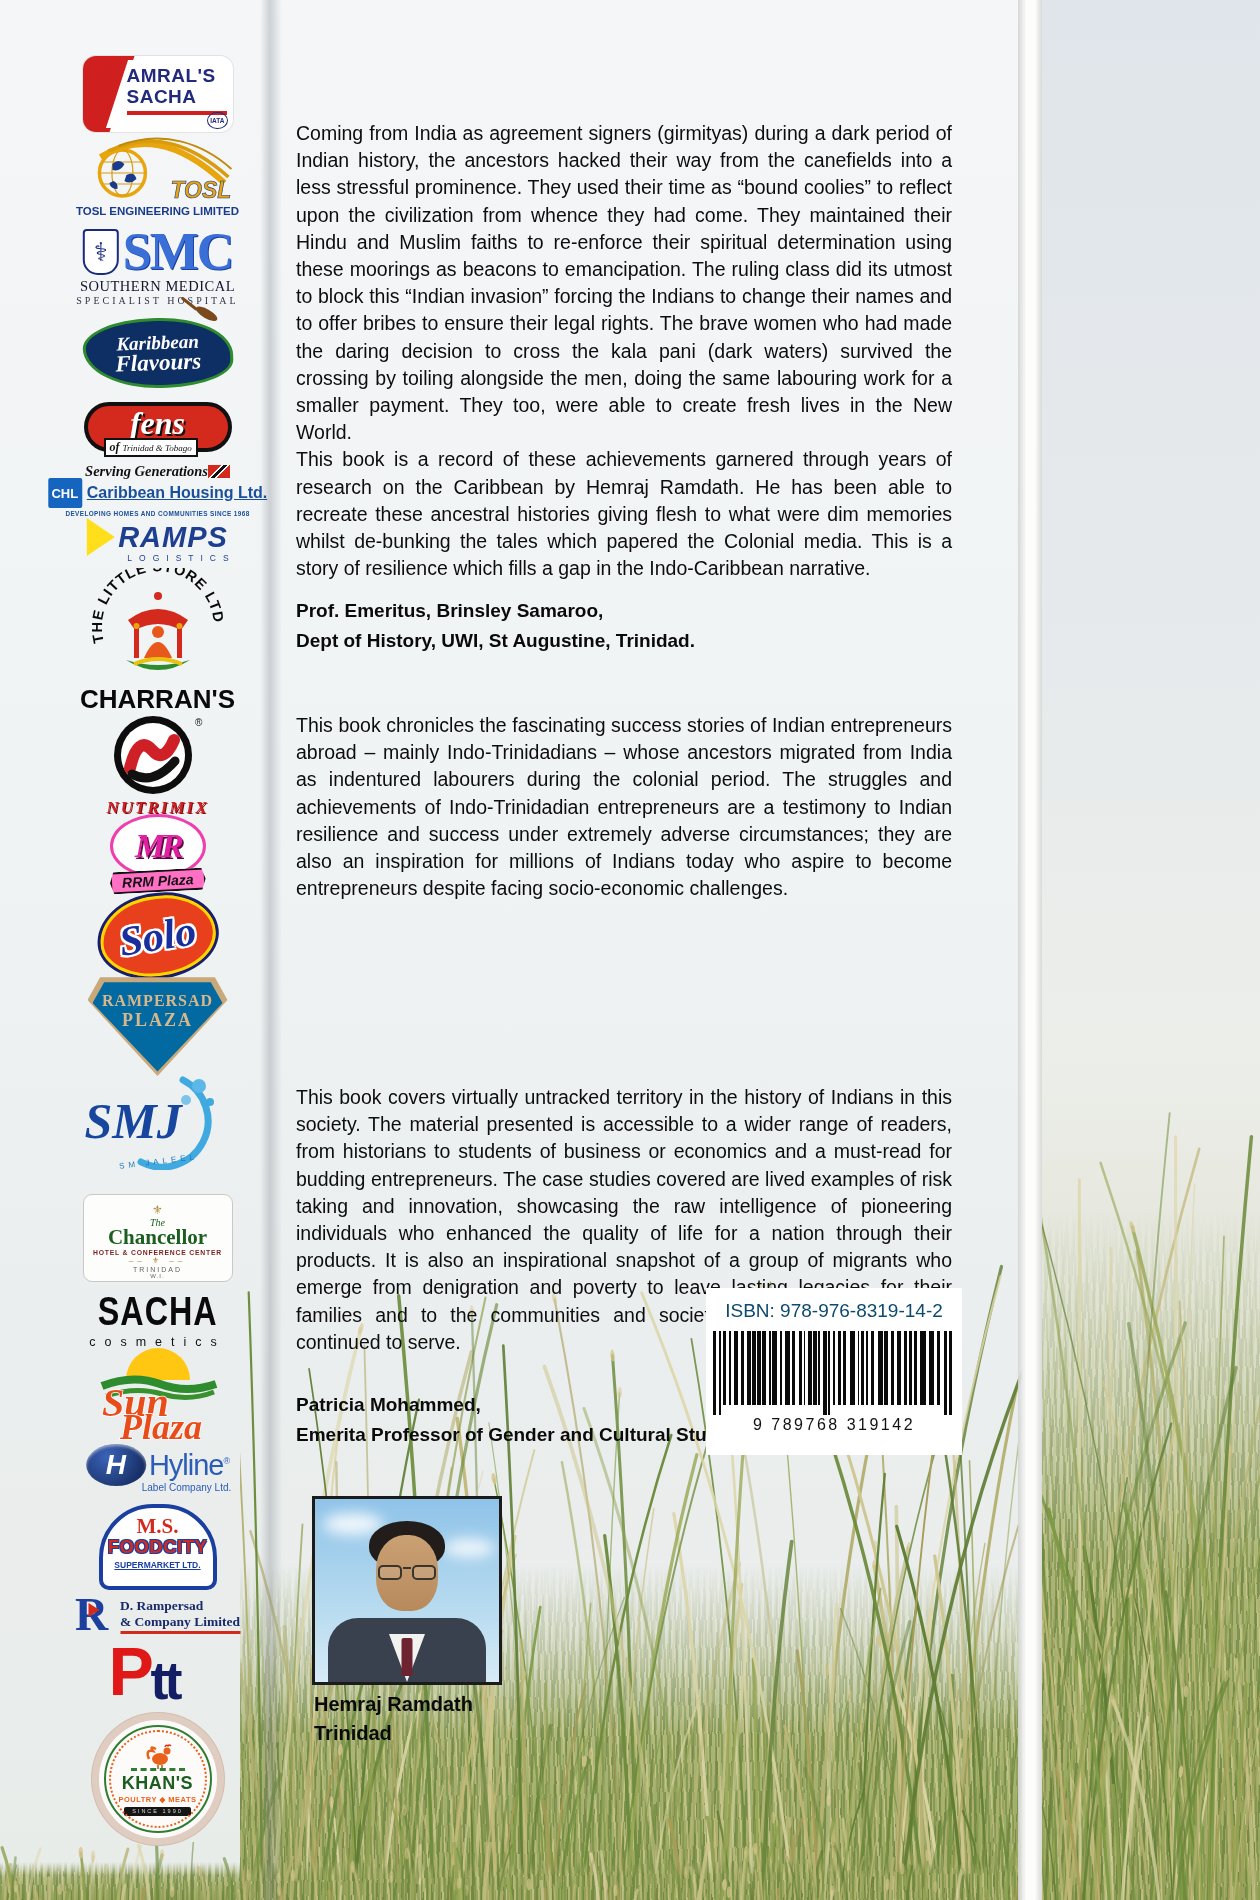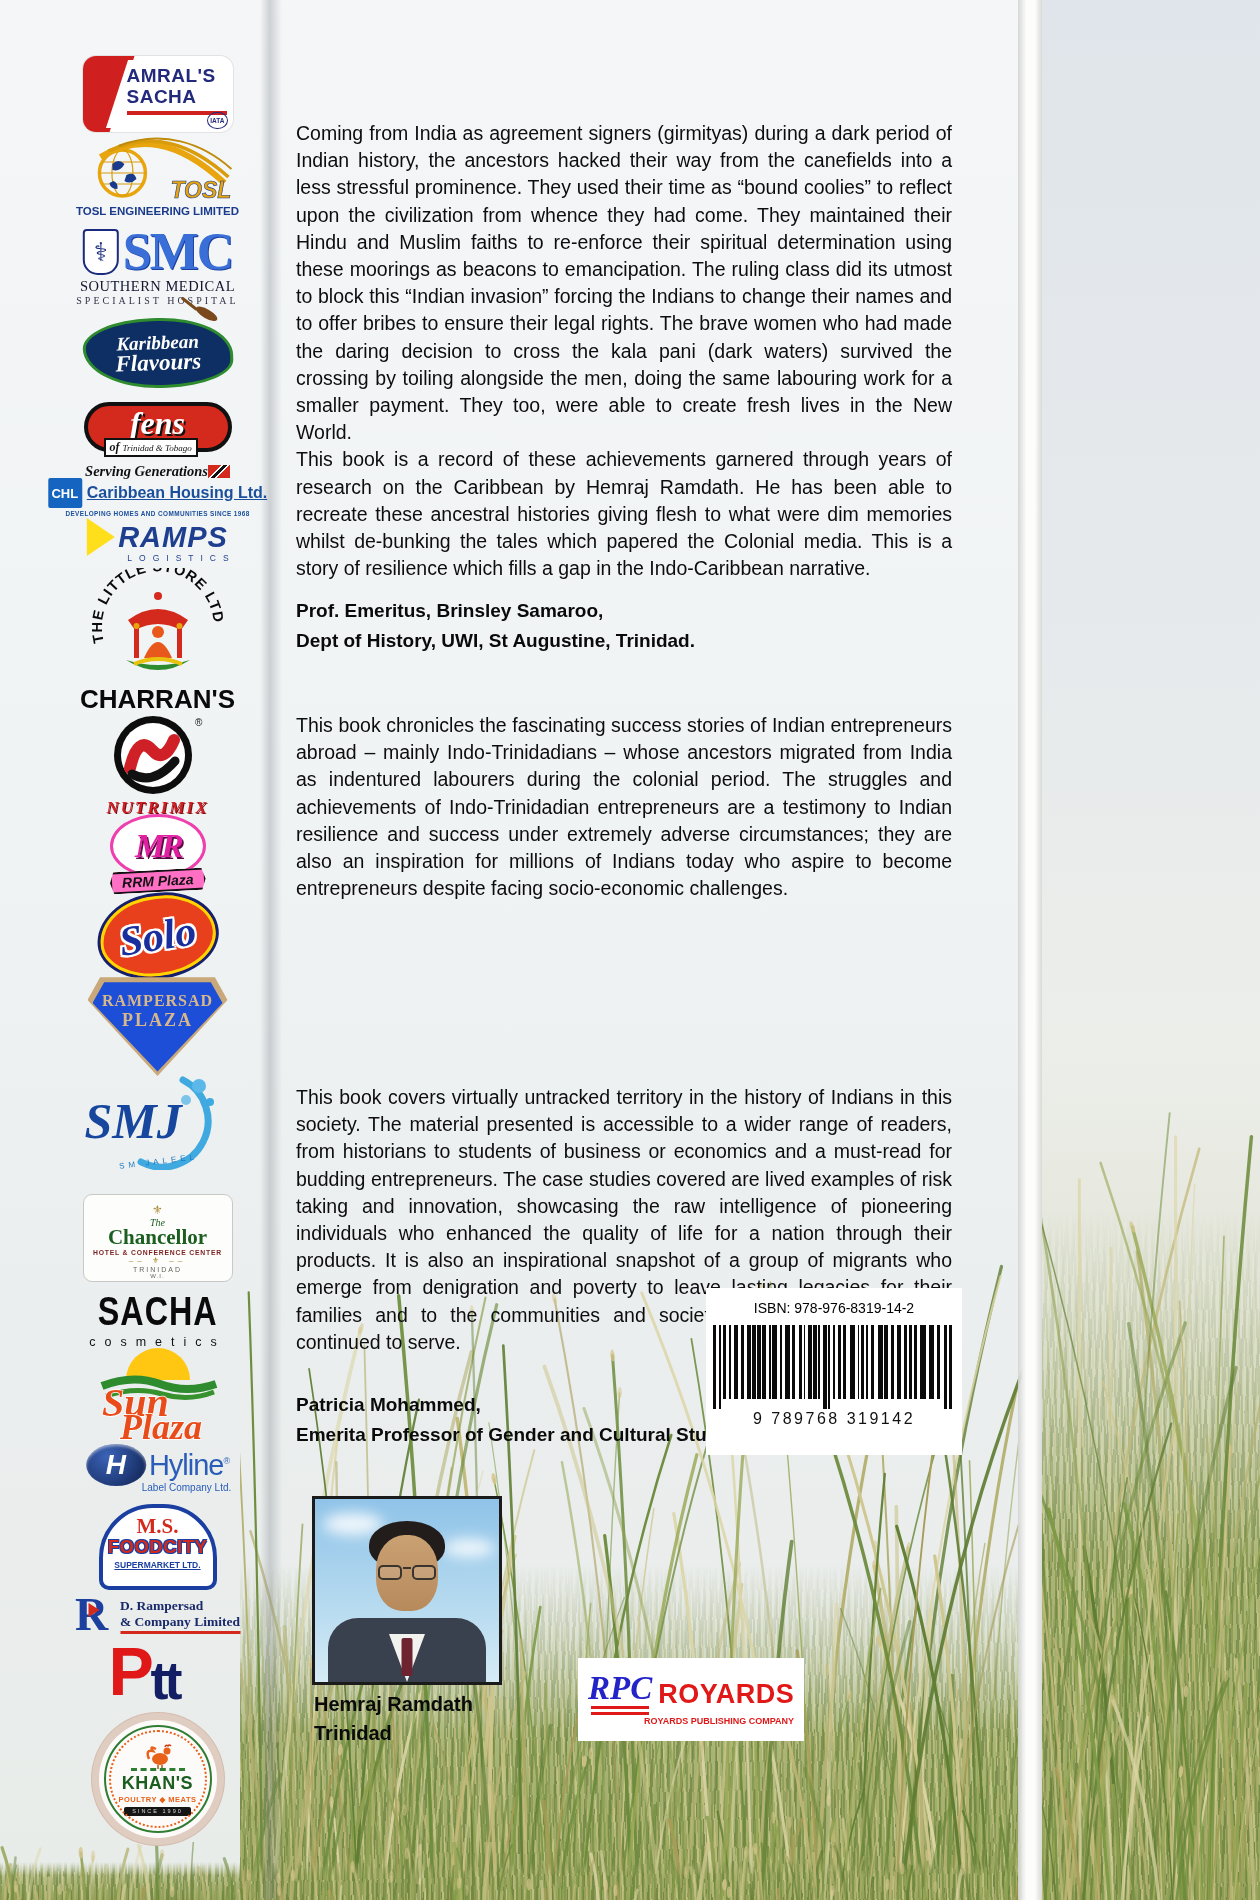--- a/index.html
+++ b/index.html
@@ -79,21 +79,21 @@
   .nutri-word{font-family:"Liberation Serif",serif;font-style:italic;font-weight:800;font-size:17px;color:#cf2027;letter-spacing:2px;text-shadow:1px 1px 0 #7a0c0c;margin-top:2px}
   .rrm-oval{width:96px;height:64px;border:3px solid #ef3fae;border-radius:50%;display:flex;align-items:center;justify-content:center;background:#fff}
   .rrm-mono{font-family:"Liberation Serif",serif;font-weight:800;font-style:italic;font-size:34px;color:#e020a0;text-shadow:1.5px 1.5px 0 #5a0a42;letter-spacing:-4px}
   .rrm-banner{margin-top:-8px;background:#ff6fc4;border:2.5px solid #111;padding:1px 10px;font-weight:800;font-style:italic;font-size:14px;color:#111;transform:rotate(-3deg);
     clip-path:polygon(4% 0,96% 0,100% 50%,96% 100%,4% 100%,0 50%)}
   .solo-blob{width:116px;height:80px;background:#e8401c;border-radius:50% 46% 52% 48%/55% 50% 50% 45%;
     box-shadow:inset 0 0 0 3px #ffd400,0 0 0 3px #14206b;display:flex;align-items:center;justify-content:center;transform:rotate(-6deg)}
   .solo-word{font-family:"Liberation Serif",serif;font-style:italic;font-weight:800;font-size:42px;color:#1a2f9e;transform:rotate(-3deg);
     text-shadow:-2px 0 #fff,2px 0 #fff,0 -2px #fff,0 2px #fff,-2px -2px #fff,2px 2px #fff,2px -2px #fff,-2px 2px #fff}
   .rp-diamond{width:140px;height:104px;background:#c9a97a;clip-path:polygon(9% 5%,91% 5%,100% 27%,50% 100%,0 27%);display:flex;align-items:center;justify-content:center}
-  .rp-inner{width:130px;height:95px;background:#1d4ed8;clip-path:polygon(9% 6%,91% 6%,100% 28%,50% 100%,0 28%);display:flex;flex-direction:column;align-items:center;padding-top:15px}
+  .rp-inner{width:130px;height:95px;background:#0369a1;clip-path:polygon(9% 6%,91% 6%,100% 28%,50% 100%,0 28%);display:flex;flex-direction:column;align-items:center;padding-top:15px}
   .rp-l1{font-family:"Liberation Serif",serif;font-size:16px;font-weight:700;color:#d8b88a;letter-spacing:1px}
   .rp-l2{font-family:"Liberation Serif",serif;font-size:18px;font-weight:700;color:#d8b88a;letter-spacing:2px}
   .smj-wrap{position:relative;width:150px;height:98px}
   .smj-word{position:absolute;left:2px;top:20px;font-family:"Liberation Serif",serif;font-style:italic;font-weight:700;font-size:50px;color:#17469e}
   .smj-cap{position:absolute;left:36px;bottom:4px;font-size:8px;letter-spacing:4px;color:#1a7ac0;transform:rotate(-7deg)}
   .chan-card{width:150px;height:88px;background:#fdfdfb;border:1px solid #c8c8c4;border-radius:9px;display:flex;flex-direction:column;align-items:center;padding-top:5px}
   .chan-fleur::before{content:"⚜";color:#a8872e;font-size:12px;line-height:12px}
   .chan-pre{font-family:"Liberation Serif",serif;font-size:10px;font-style:italic;color:#1b5e20;line-height:9px}
   .chan-word{font-family:"Liberation Serif",serif;font-weight:700;font-size:21px;color:#1b5e20;line-height:21px}
   .chan-c1{font-size:6.8px;font-weight:700;color:#7a1f1f;letter-spacing:.8px;margin-top:1px}
@@ -150,21 +150,21 @@
   .man-tie{position:absolute;bottom:6px;left:50%;transform:translateX(-50%);width:11px;height:38px;background:#6e2430;border-radius:2px}
   .author-caption{position:absolute;left:314px;top:1690px;z-index:5;font-size:20px;font-weight:800;line-height:29px;color:#0a0a0a}
   .pub-box{position:absolute;left:578px;top:1658px;width:226px;height:83px;background:#fff;z-index:5;display:flex;flex-direction:column;justify-content:center;padding:6px 10px}
   .pub-row{display:flex;align-items:center;gap:6px}
   .pub-abbr-wrap{display:flex;flex-direction:column;align-items:center}
   .pub-abbr{font-family:"Liberation Serif",serif;font-style:italic;font-weight:700;font-size:33px;line-height:30px;color:#2323c8}
   .pub-bars{width:58px;height:9px;border-top:3px solid #e01818;border-bottom:3px solid #e01818;margin-top:3px}
   .pub-name{font-size:27px;font-weight:800;color:#e01818;letter-spacing:.5px}
   .pub-cap{font-size:9px;font-weight:700;color:#e01818;align-self:flex-end;margin-top:1px}
   .isbn-box{position:absolute;left:706px;top:1288px;width:256px;height:167px;background:#fff;z-index:5;display:flex;flex-direction:column;align-items:center;padding:12px 14px 6px}
-  .isbn-label{font-size:14px;color:#000000}
+  .isbn-label{font-size:19px;color:#0c4a6e}
   .isbn-bars{display:flex;align-items:flex-start;height:84px;margin-top:9px}
   .isbn-bars .bar{background:#0a0a0a;flex:0 0 auto}
   .isbn-digits{font-size:16px;letter-spacing:2.5px;margin-top:1px;color:#111}
 </style>
 </head>
 <body>
 
 <div class="cover">
 
   <div class="right-strip"></div>
@@ -960,30 +960,20 @@
     <div class="man-glasses">
         <span></span>
         <span></span>
       </div>
   </div>
   <div class="author-caption">
     <div>Hemraj Ramdath</div>
     <div>Trinidad</div>
   </div>
 
-  <div class="pub-box">
-    <div class="pub-row">
-      <div class="pub-abbr-wrap">
-        <span class="pub-abbr">RPC</span>
-        <span class="pub-bars"></span>
-      </div>
-      <span class="pub-name">ROYARDS</span>
-    </div>
-    <div class="pub-cap">ROYARDS PUBLISHING COMPANY</div>
-  </div>
 
   <div class="isbn-box">
     <div class="isbn-label">ISBN: 978-976-8319-14-2</div>
     <div class="isbn-bars">
         <div class="bar" style="width: 3.4px; margin-right: 3.2px; height: 100%;"></div>
         <div class="bar" style="width: 1.7px; margin-right: 1.6px; height: 100%;"></div>
         <div class="bar" style="width: 3.4px; margin-right: 3.2px; height: 88%;"></div>
         <div class="bar" style="width: 1.7px; margin-right: 3.2px; height: 88%;"></div>
         <div class="bar" style="width: 3.4px; margin-right: 3.2px; height: 88%;"></div>
         <div class="bar" style="width: 3.4px; margin-right: 3.2px; height: 88%;"></div>

